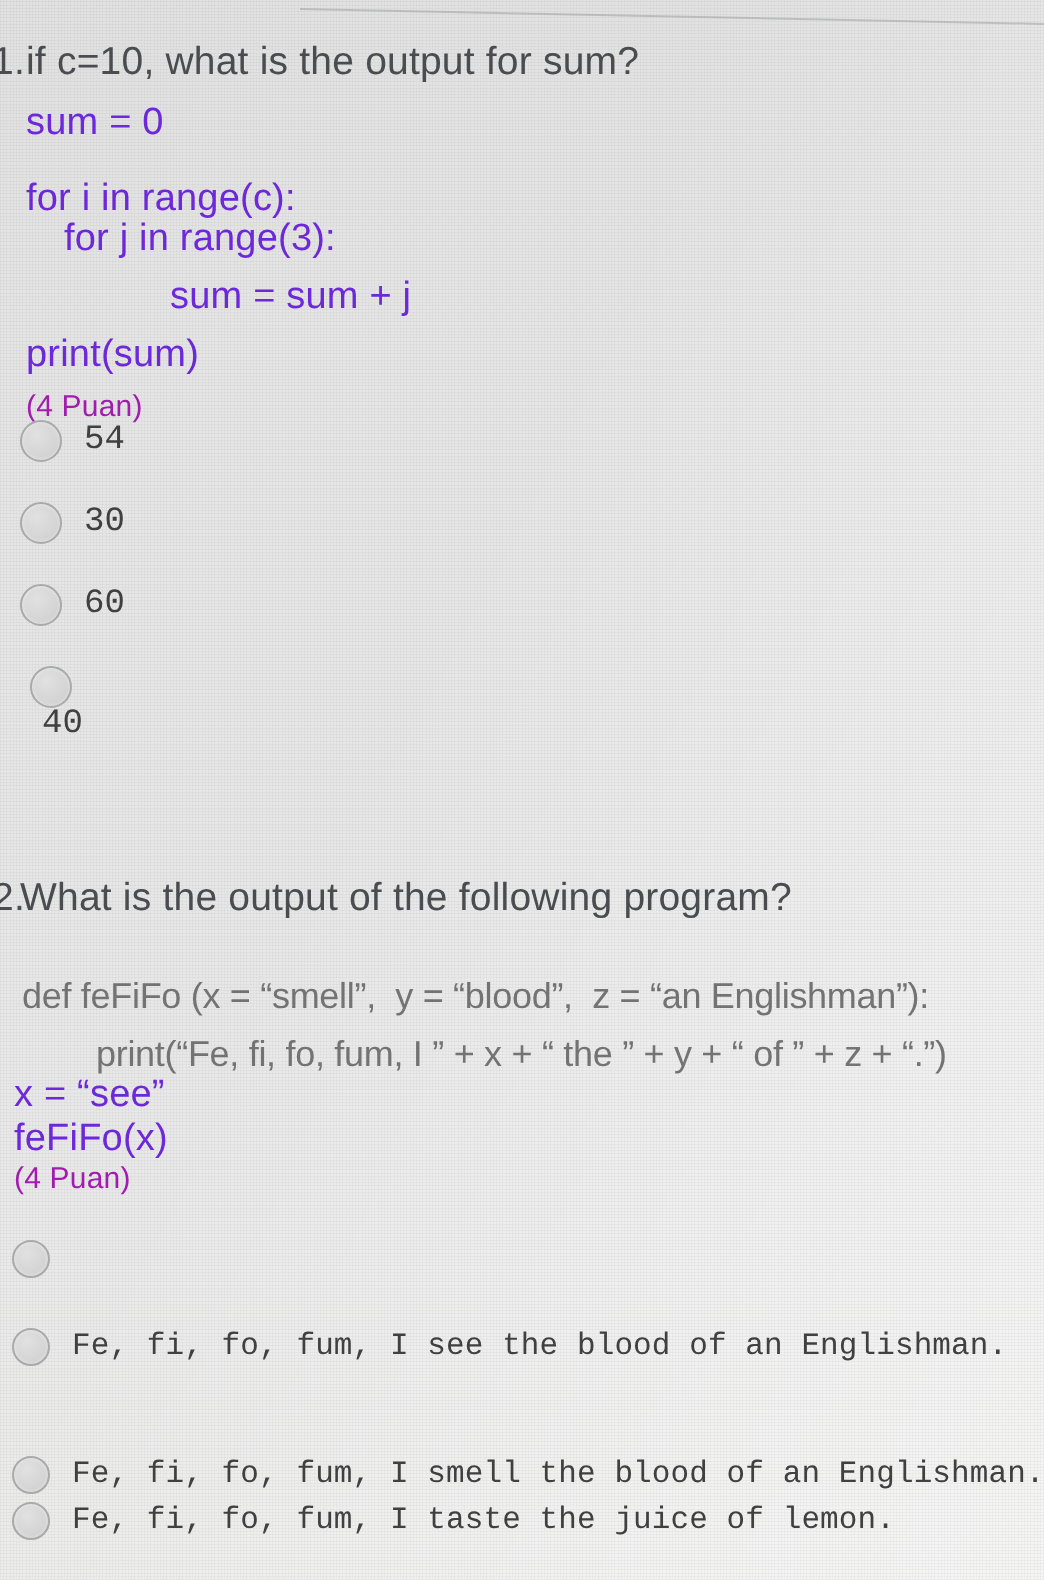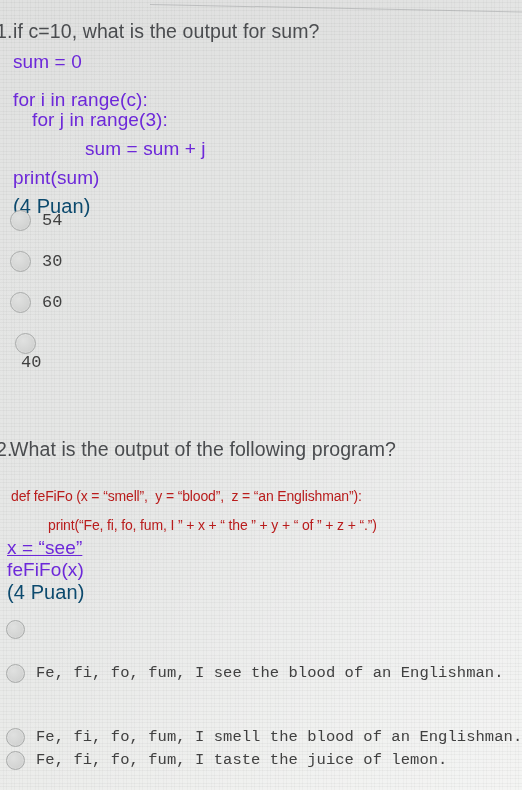--- a/index.html
+++ b/index.html
@@ -62,27 +62,27 @@
   
   .heading {
     font-size: 19.5px;
     color: #4a4c4f;
   }
   .code {
     font-size: 19px;
     color: #6d28d9;
   }
   .code-long {
-    font-size: 14px;
-    color: #b91c1c;
+    font-size: 18px;
+    color: #737373;
     letter-spacing: -0.15px;
   }
   .puan {
-    font-size: 20px;
-    color: #0c4a6e;
+    font-size: 15px;
+    color: #a21caf;
   }
 
   
   .option {
     position: absolute;
     display: flex;
     align-items: center;
   }
   .radio {
     border-radius: 50%;
@@ -147,21 +147,21 @@
       <span class="opt-label">40</span>
     </div>
   </div>
 
   <div>
     <div class="q-line heading" style="left:-4px; top:440px;">2.</div>
     <div class="q-line heading" style="left:10px; top:440px;">What is the output of the following program?</div>
 
     <div class="q-line code-long" style="left:11px; top:489px;">def feFiFo (x = “smell”,  y = “blood”,  z = “an Englishman”):</div>
     <div class="q-line code-long" style="left:48px; top:518px;">print(“Fe, fi, fo, fum, I ” + x + “ the ” + y + “ of ” + z + “.”)</div>
-    <div class="q-line code" style="left:7px; top:538px;text-decoration:underline;">x = “see”</div>
+    <div class="q-line code" style="left:7px; top:538px;">x = “see”</div>
     <div class="q-line code" style="left:7px; top:560px;">feFiFo(x)</div>
     <div class="q-line puan" style="left:7px; top:582px;">(4 Puan)</div>
 
     <div class="option q2" style="left:6px; top:620px;">
       <span class="radio"></span>
     </div>
     <div class="option q2" style="left:6px; top:664px;">
       <span class="radio"></span>
       <span class="opt-label">Fe, fi, fo, fum, I see the blood of an Englishman.</span>
     </div>

